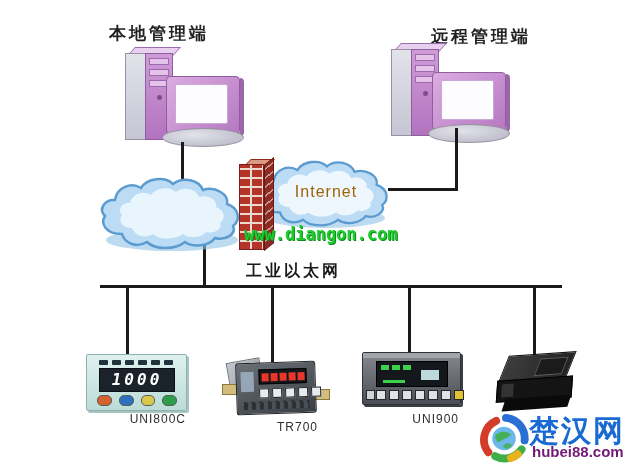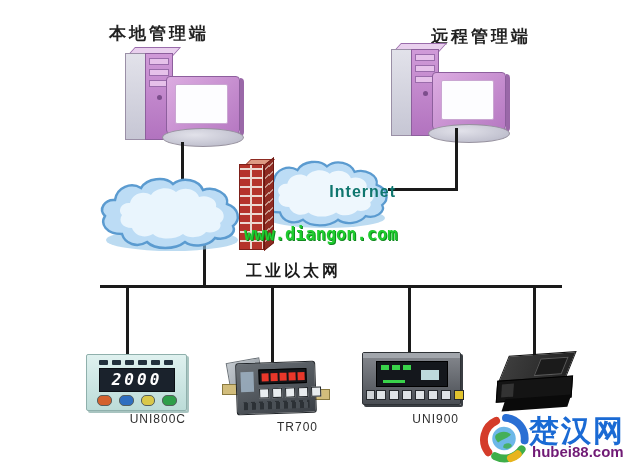--- a/index.html
+++ b/index.html
@@ -17,21 +17,21 @@
   .bay{height:5px;margin:4px 3px 0 3px;background:#e6c1ea;border:1px solid #9a6cab;}
   .power-dot{width:5px;height:5px;border-radius:50%;background:#7c4e8c;margin:8px auto 0 auto;}
   .monitor{position:absolute;left:44px;top:30px;width:72px;height:56px;border-radius:4px;
            background:linear-gradient(135deg,#dcace1,#b678c2);border:1px solid #8d5f9d;box-shadow:4px 2px 0 #9a68a8;}
   .screen{position:absolute;left:8px;top:7px;right:11px;bottom:9px;background:#fdfdff;border:1px solid #caa6d2;border-radius:2px;}
   .mon-base{position:absolute;left:40px;top:82px;width:80px;height:17px;border-radius:50%;
             background:radial-gradient(ellipse at 40% 35%,#e2e2ea,#b4b4c4);border:1px solid #97929f;}
   
   .cloud{position:absolute;}
   .cloud svg{position:absolute;left:0;top:0;}
-  .cloud-label{position:absolute;width:100%;text-align:right;font-weight:bold;color:#0f766e;}
+  .cloud-label{position:absolute;width:100%;text-align:center;font-weight:normal;color:#a16207;}
   
   .firewall{position:absolute;left:239px;top:158px;width:38px;height:94px;}
   .fw-top{position:absolute;left:7px;top:1px;width:22px;height:8px;background:#dd9a82;border:1px solid #8e2b22;transform:skewX(-45deg);}
   .fw-front{position:absolute;left:0;top:6px;width:23px;height:84px;background-color:#b5342a;
             background-image:repeating-linear-gradient(0deg,transparent 0 7px,#ecd9d0 7px 9px),
                              repeating-linear-gradient(90deg,transparent 0 10px,#ecd9d0 10px 12px);
             border:1px solid #7d201a;}
   .fw-side{position:absolute;left:25px;top:3px;width:8px;height:84px;background-color:#8e2b22;
            background-image:repeating-linear-gradient(0deg,transparent 0 7px,#c9988c 7px 9px);
            transform:skewY(-38deg);border:1px solid #6d1812;}
@@ -171,21 +171,21 @@
 
   <div class="uni800c">
     <div class="ind-row">
         <div class="ind"></div>
         <div class="ind"></div>
         <div class="ind"></div>
         <div class="ind"></div>
         <div class="ind"></div>
         <div class="ind"></div>
       </div>
-    <div class="display">2000</div>
+    <div class="display">1000</div>
     <div class="btn-row">
       <div class="pbtn" style="background:#d4622e;"></div>
       <div class="pbtn" style="background:#2f6fc0;"></div>
       <div class="pbtn" style="background:#d9c84a;"></div>
       <div class="pbtn" style="background:#2f9e4a;"></div>
     </div>
   </div>
   <div class="dev-label" style="left:84px;top:412px;width:102px;">UNI800C</div>
 
   <div class="tr700">

